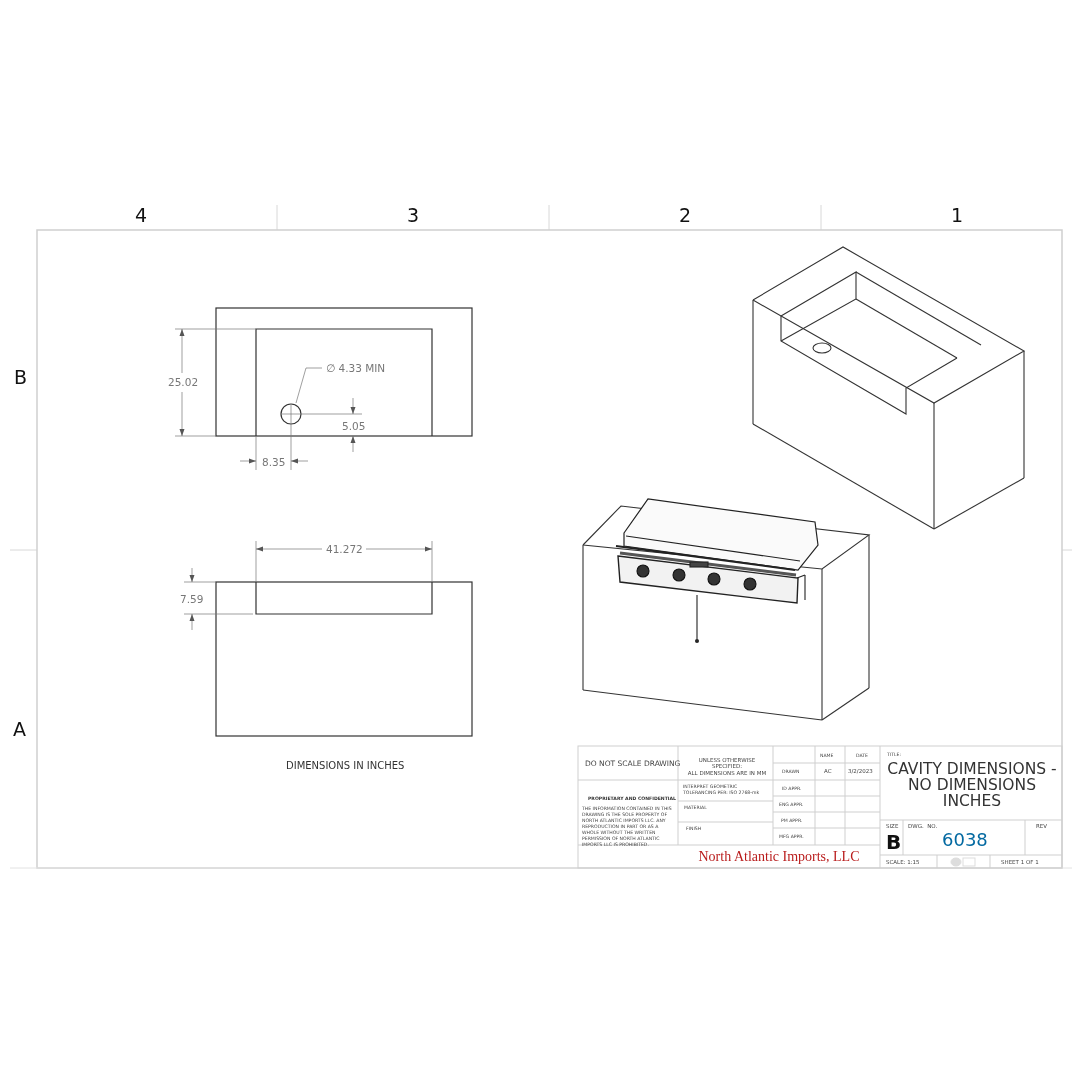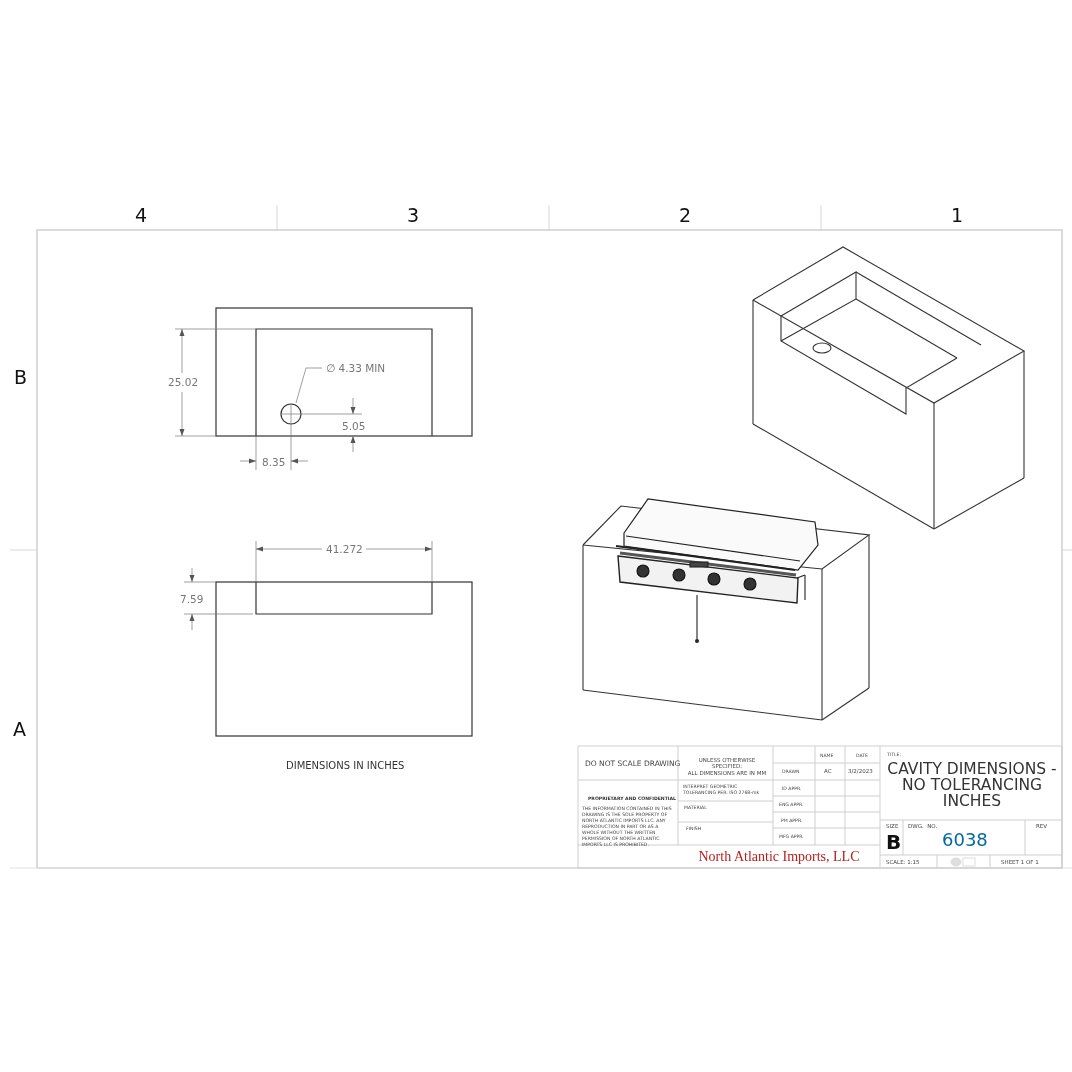--- a/index.html
+++ b/index.html
@@ -196,21 +196,21 @@
 <div class="tb tb-xs" style="left:782px; top:786px;">ID APPR.</div>
 <div class="tb tb-xs" style="left:779px; top:802px;">ENG APPR.</div>
 <div class="tb tb-xs" style="left:781px; top:818px;">PM APPR.</div>
 <div class="tb tb-xs" style="left:779px; top:834px;">MFG APPR.</div>
 
 <div class="tb tb-company" style="left:678px; top:849px; width:202px;">North Atlantic Imports, LLC</div>
 
 <div class="tb tb-xs" style="left:887px; top:752px;">TITLE:</div>
 <div class="tb tb-title" style="left:882px; top:761px; width:180px;">
   <div>CAVITY DIMENSIONS -</div>
-  <div>NO TOLERANCING</div>
+  <div>NO DIMENSIONS</div>
   <div>INCHES</div>
 </div>
 <div class="tb tb-small" style="left:886px; top:823px;">SIZE</div>
 <div class="tb tb-size" style="left:886px; top:830px;">B</div>
 <div class="tb tb-small" style="left:908px; top:823px; white-space:pre;">DWG.  NO.</div>
 <div class="tb tb-dwg" style="left:942px; top:829px;">6038</div>
 <div class="tb tb-small" style="left:1036px; top:823px;">REV</div>
 <div class="tb tb-small" style="left:886px; top:859px;">SCALE: 1:15</div>
 <div class="tb tb-small" style="left:1001px; top:859px;">SHEET 1 OF 1</div>
 

